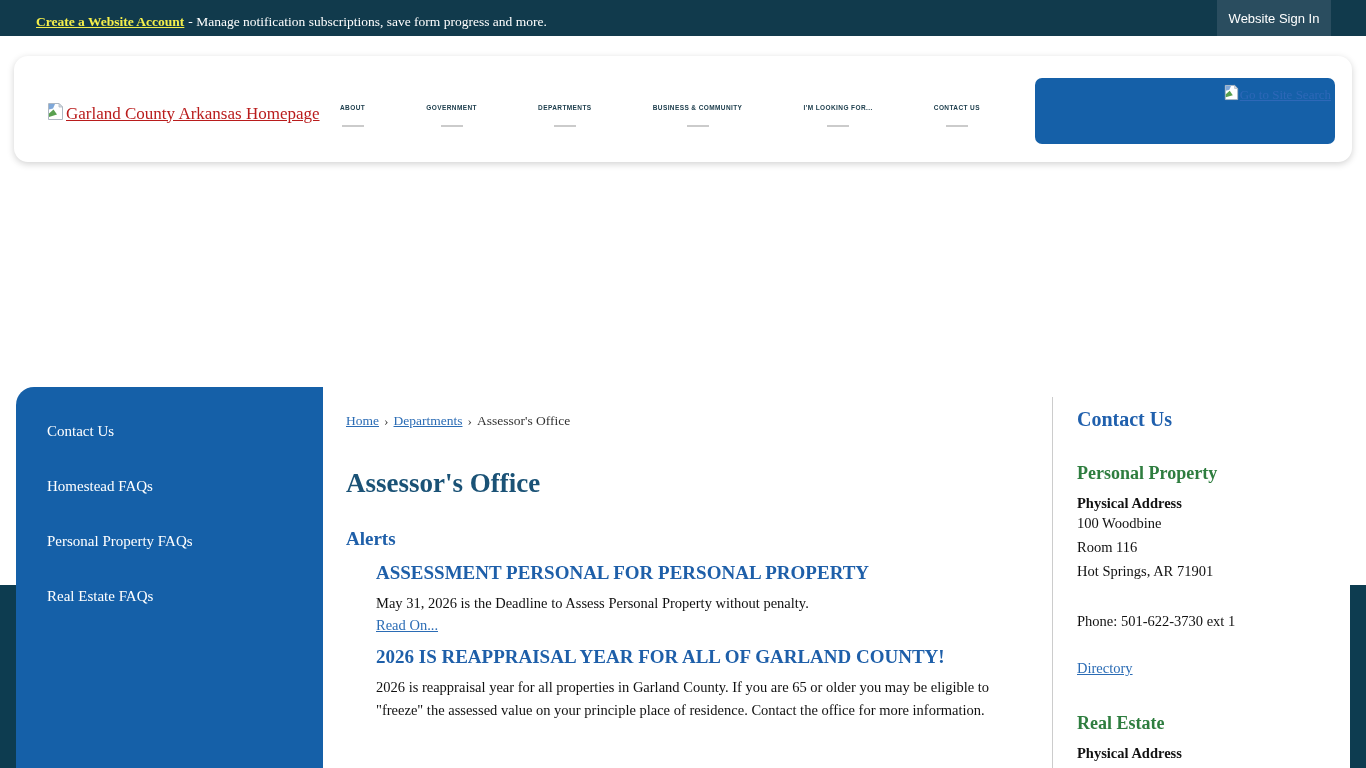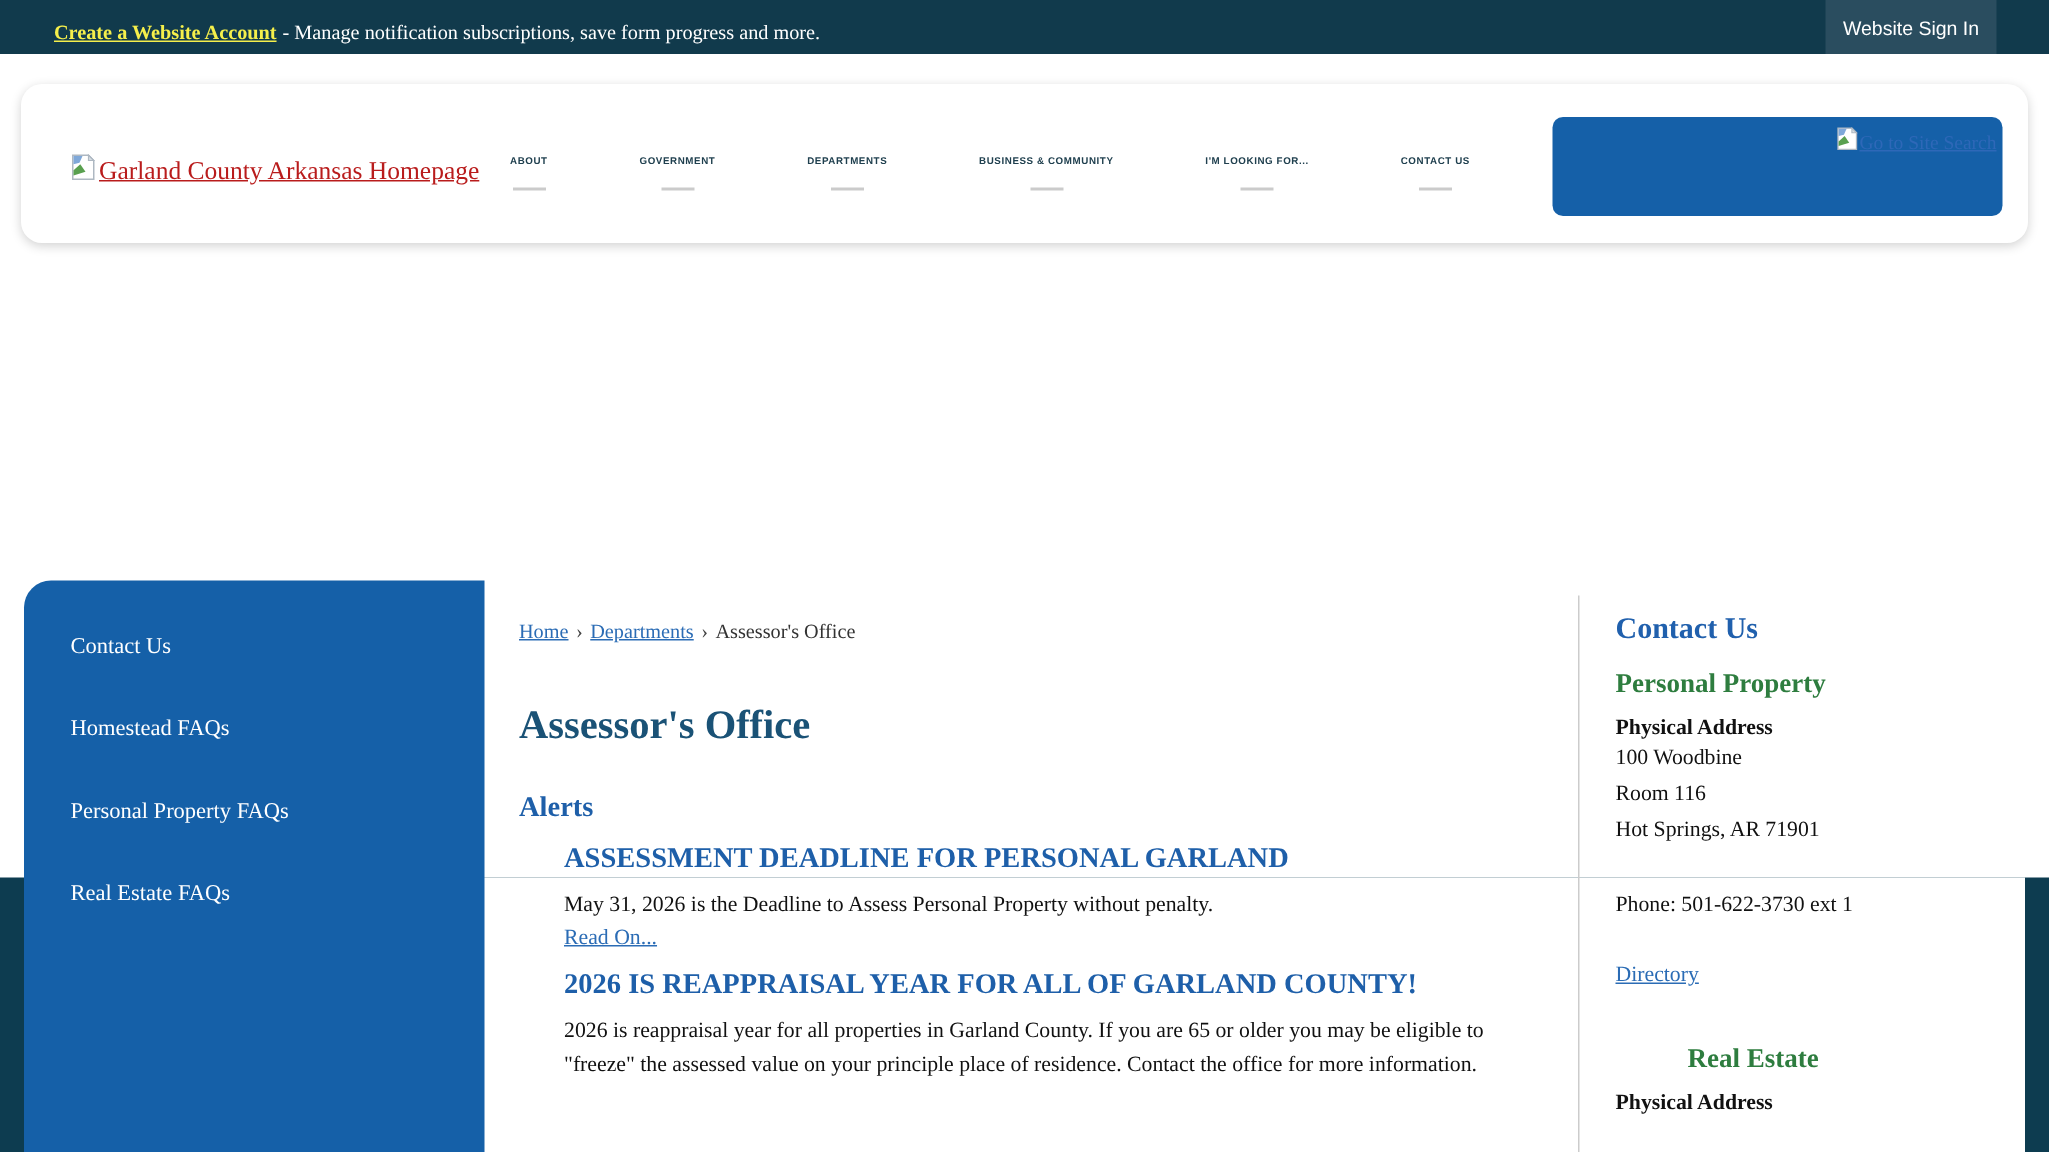--- a/index.html
+++ b/index.html
@@ -75,27 +75,27 @@
     cursor:pointer; }
   .alert-body { font-size:14.5px; color:#111; line-height:1.65; margin-top:4px; }
   .read-on { display:inline-block; margin-top:2px; font-size:14.5px; color:#2B6CB5;
     text-decoration:underline; cursor:pointer; }
 
   
   .col-divider { position:absolute; left:1052px; top:397px; width:1px; height:371px;
     background:#CCCCCC; z-index:5; }
   .right-col { position:absolute; left:1077px; top:408px; width:255px; z-index:5; }
   .contact-heading { font-size:20px; font-weight:bold; color:#2060AD; }
-  .section-heading { font-size:18px; font-weight:bold; color:#2E7D3F; margin-top:14px; }
+  .section-heading { font-size:18px; font-weight:bold; color:#2E7D3F; margin-top:32px; }
   .addr-label { font-size:14.5px; font-weight:bold; color:#111; margin-top:11px; }
   .addr-line { font-size:14.5px; color:#111; line-height:1.65; }
   .phone-line { font-size:14.5px; color:#111; margin-top:29px; }
   .directory-link { display:inline-block; margin-top:30px; font-size:14.5px; color:#2B6CB5;
     text-decoration:underline; cursor:pointer; }
-  .re-heading { margin-top:36px;margin-left:48px; }
+  .re-heading { margin-top:36px; }
 </style>
 </head>
 <body>
 
 <div class="topbar">
   <div class="topbar-msg">
     <a>Create a Website Account</a>
     <span class="plain">- Manage notification subscriptions, save form progress and more.</span>
   </div>
   <button class="signin-btn">Website Sign In</button>
@@ -169,21 +169,21 @@
 
 <div class="breadcrumb">
   <a>Home</a><span class="crumb-sep">›</span><a>Departments</a><span class="crumb-sep">›</span><span>Assessor's Office</span>
 </div>
 
 <h1 class="page-title">Assessor's Office</h1>
 
 <h2 class="alerts-heading">Alerts</h2>
 
 <div class="alert1">
-  <div class="alert-title">ASSESSMENT DEADLINE FOR PERSONAL GARLAND</div>
+  <div class="alert-title">ASSESSMENT PERSONAL FOR PERSONAL PROPERTY</div>
   <div class="alert-body">May 31, 2026 is the Deadline to Assess Personal Property without penalty.</div>
   <a class="read-on">Read On...</a>
 </div>
 
 <div class="alert2">
   <div class="alert-title">2026 IS REAPPRAISAL YEAR FOR ALL OF GARLAND COUNTY!</div>
   <div class="alert-body">2026 is reappraisal year for all properties in Garland County. If you are 65 or older you may be eligible to "freeze" the assessed value on your principle place of residence. Contact the office for more information.</div>
 </div>
 
 <div class="col-divider"></div>

